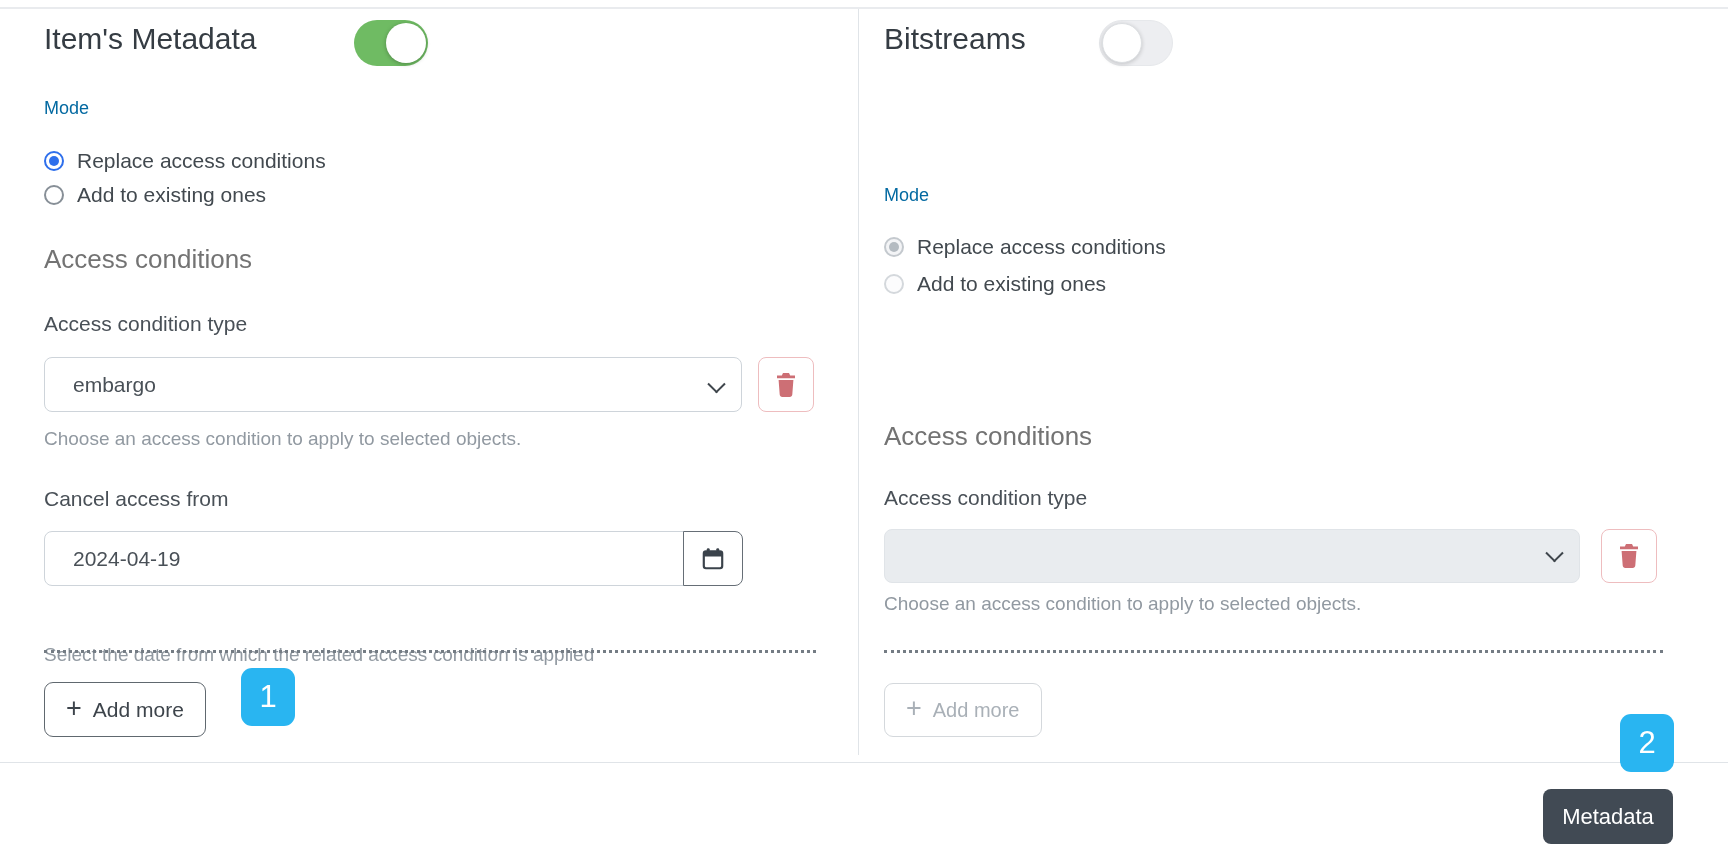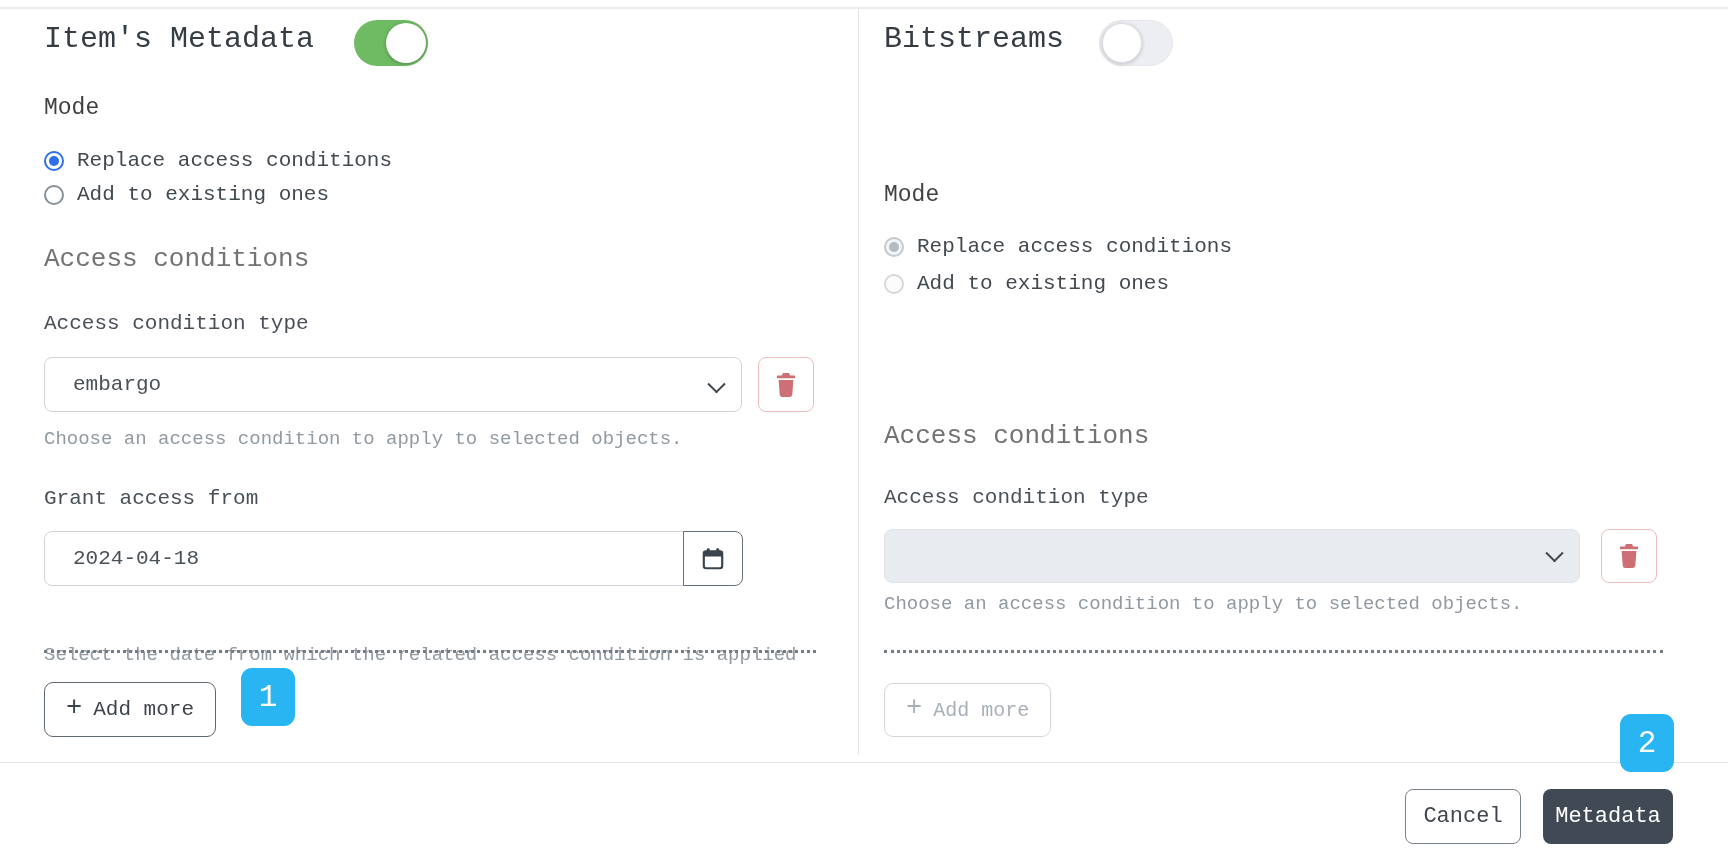--- a/index.html
+++ b/index.html
@@ -1,28 +1,28 @@
 <!DOCTYPE html>
 <html style="--toggle_on: #6fbb63; --badge: #29b5f1; --radio: #2e6fec; --trash: #cd6f75; --execute_bg: #414a54;"><head>
 <meta charset="utf-8">
 <style>
   html,body{margin:0;padding:0;background:#fff;}
   .stage{
     position:relative;width:1728px;height:861px;background:#ffffff;overflow:hidden;
     font-family:"Liberation Sans","DejaVu Sans",sans-serif;color:#3b4248;
   }
-  .abs{position:absolute;font-family:Liberation Mono, monospace;}
+  .abs{position:absolute;}
   
   .top-hairline{left:0;top:7px;width:1728px;height:0;border-top:2px solid #e9ebee;}
   .v-divider{left:858px;top:9px;width:0;height:746px;border-left:1px solid #e0e4e8;}
   .footer-divider{left:0;top:762px;width:1728px;height:0;border-top:1px solid #e0e4e8;}
   .dotted-divider{height:0;border-top:3px dotted #747c84;}
   
   .h-title{font-size:30px;line-height:36px;color:#353c43;}
-  .h-mode{font-size:23px;line-height:28px;color:#404040;}
+  .h-mode{font-size:18px;line-height:28px;color:#0369a1;}
   .h-section{font-size:26px;line-height:33px;color:#737373;}
   .field-label{font-size:21px;line-height:26px;color:#495057;}
   .help-text{font-size:19px;line-height:24px;color:#9199a1;}
   .muted{color:#959ca4;}
   
   .toggle{width:74px;height:46px;border-radius:23px;box-sizing:border-box;cursor:pointer;}
   .toggle .knob{position:absolute;top:3px;width:40px;height:40px;border-radius:50%;background:#fff;}
   .toggle.on{background:var(--toggle_on,#6fbb63);}
   .toggle.on .knob{right:2px;box-shadow:0 1px 4px rgba(0,0,0,.28);}
   .toggle.off{background:#edeef1;border:1px solid #e6e8eb;}
@@ -105,25 +105,25 @@
     </div>
 
     <button class="abs icon-btn" style="left:758px;top:357px;">
       <svg width="24" height="26" viewBox="0 0 24 26">
         <path d="M9 1h6l1.2 2.6H21v2.6H3V3.6h4.8L9 1zM4.6 8h14.8l-1.1 14.6c-.1 1.4-1.2 2.4-2.6 2.4H8.3c-1.4 0-2.5-1-2.6-2.4L4.6 8z" fill="var(--trash,#cd6f75)"></path>
       </svg>
     </button>
 
     <div class="abs help-text" style="left:44px;top:427px;">Choose an access condition to apply to selected objects.</div>
 
-    <div class="abs field-label" style="left:44px;top:486px;">Grant access from</div>
+    <div class="abs field-label" style="left:44px;top:486px;">Cancel access from</div>
 
     <div class="abs date-group" style="left:44px;top:531px;">
       <div class="date-field">
-        <span>2024-04-18</span>
+        <span>2024-04-19</span>
       </div>
       <button class="date-btn">
         <svg width="26" height="26" viewBox="0 0 24 24">
           <rect x="3.5" y="5" width="17" height="15.5" rx="2" fill="none" stroke="#3b434b" stroke-width="2"></rect>
           <path d="M4.5 5h15a1 1 0 0 1 1 1v3.6h-17V6a1 1 0 0 1 1-1z" fill="#3b434b"></path>
           <rect x="6.3" y="2" width="2.6" height="4.4" rx="1.1" fill="#3b434b"></rect>
           <rect x="15.1" y="2" width="2.6" height="4.4" rx="1.1" fill="#3b434b"></rect>
         </svg>
       </button>
     </div>
@@ -182,17 +182,16 @@
     <button class="abs btn-addmore disabled" style="left:884px;top:683px;">
       <span class="plus">+</span>
       <span>Add more</span>
     </button>
   </section>
 
   <div class="abs footer-divider"></div>
 
   <div class="abs badge-step" style="left:1620px;top:714px;">2</div>
 
-  <button class="abs btn-cancel" style="left:1405px;top:789px;">Cancel</button>
 
   <button class="abs btn-execute" style="left:1543px;top:789px;">Metadata</button>
 
 </div>
 
 </body></html>

